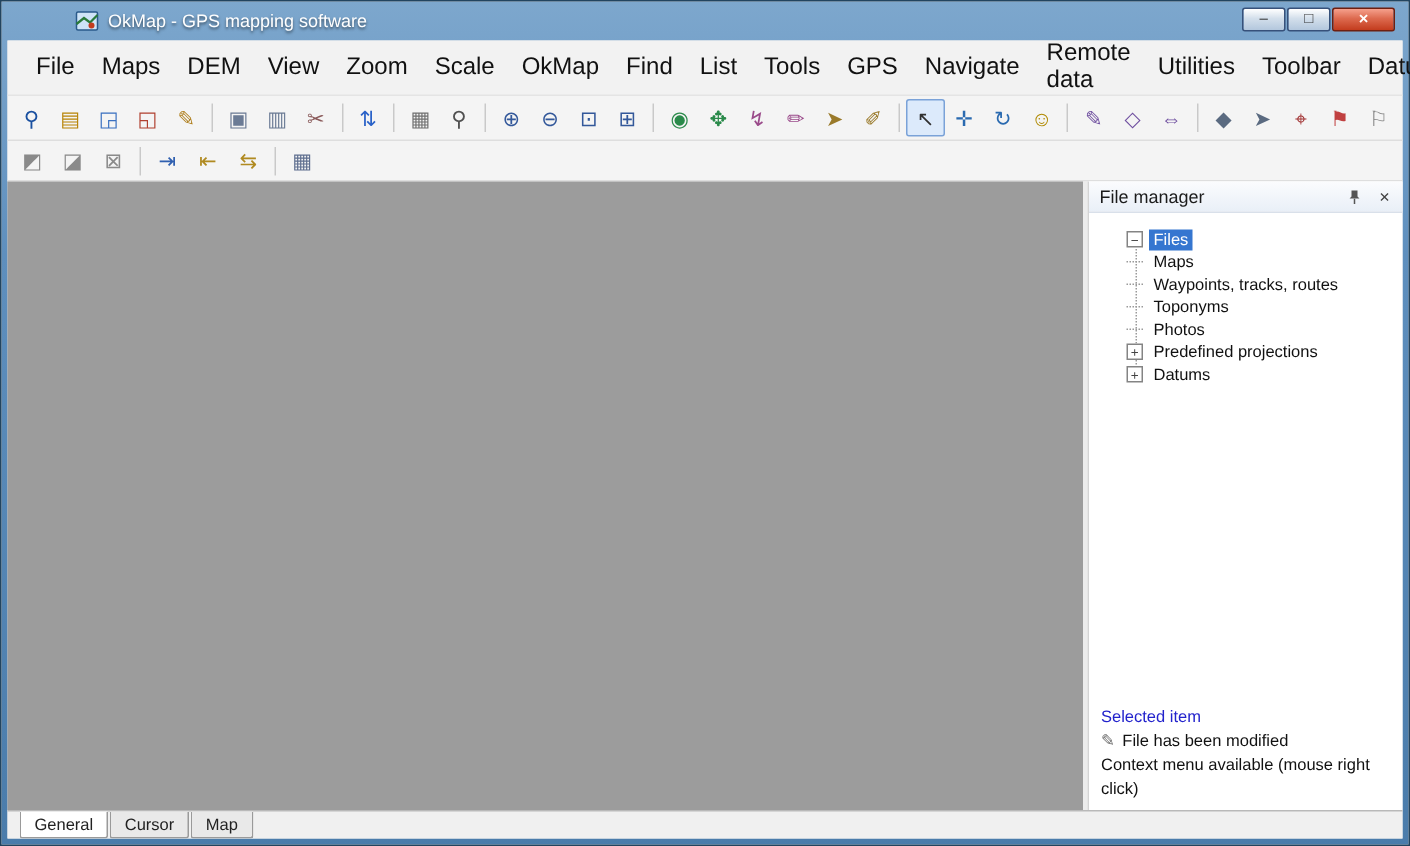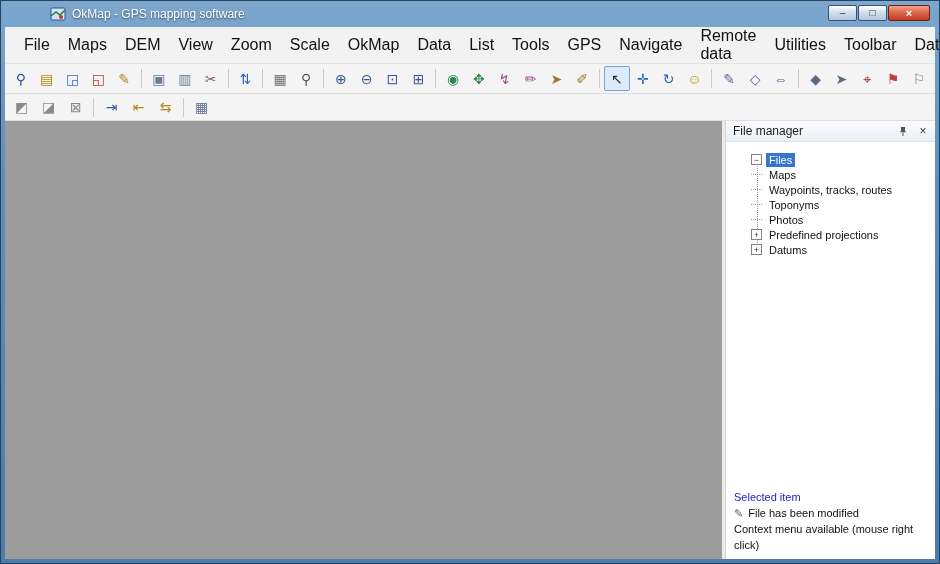--- a/index.html
+++ b/index.html
@@ -77,21 +77,21 @@
 
   <div class="client">
     <div class="menubar">
         <span class="menu-item">File</span>
         <span class="menu-item">Maps</span>
         <span class="menu-item">DEM</span>
         <span class="menu-item">View</span>
         <span class="menu-item">Zoom</span>
         <span class="menu-item">Scale</span>
         <span class="menu-item">OkMap</span>
-        <span class="menu-item">Data</span>
+        <span class="menu-item">Find</span>
         <span class="menu-item">List</span>
         <span class="menu-item">Tools</span>
         <span class="menu-item">GPS</span>
         <span class="menu-item">Navigate</span>
         <span class="menu-item">Remote data</span>
         <span class="menu-item">Utilities</span>
         <span class="menu-item">Toolbar</span>
         <span class="menu-item">Datums</span>
         <span class="menu-item">?</span>
       </div>
@@ -280,14 +280,19 @@
           <div class="sel-label">Selected item</div>
           <div class="mod-row">
             <span class="mod-icon">✎</span>
             <span>File has been modified</span>
           </div>
           <div>Context menu available (mouse right click)</div>
         </div>
       </div>
     </div>
 
+    <div class="tabbar">
+        <span class="tab active">General</span>
+        <span class="tab">Cursor</span>
+        <span class="tab">Map</span>
+      </div>
   </div>
 </div>
 
 </body></html>

